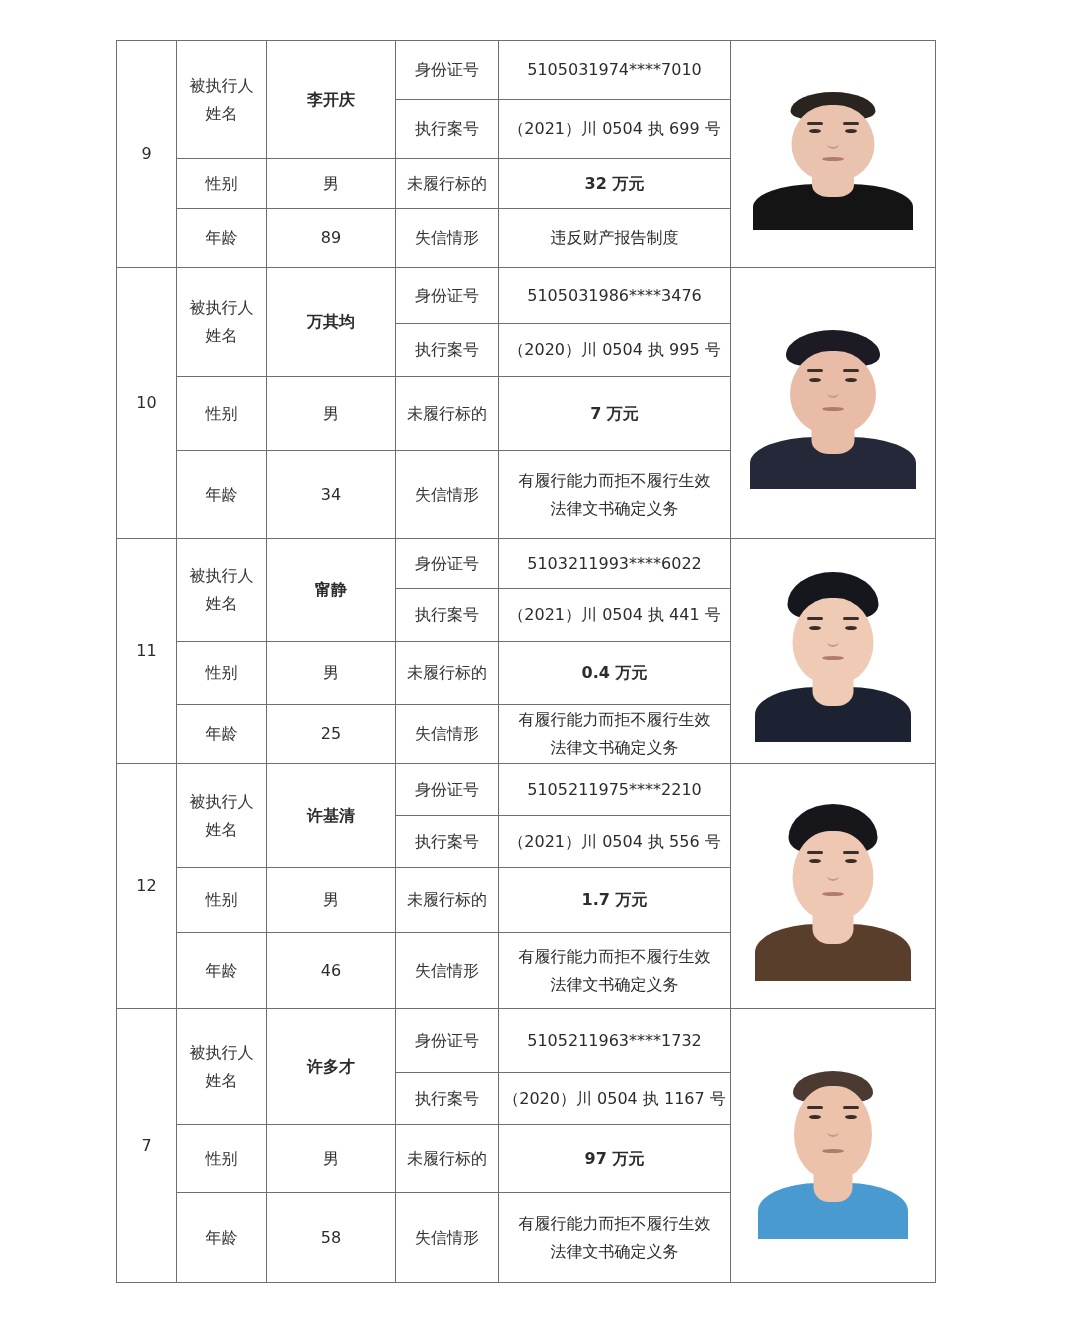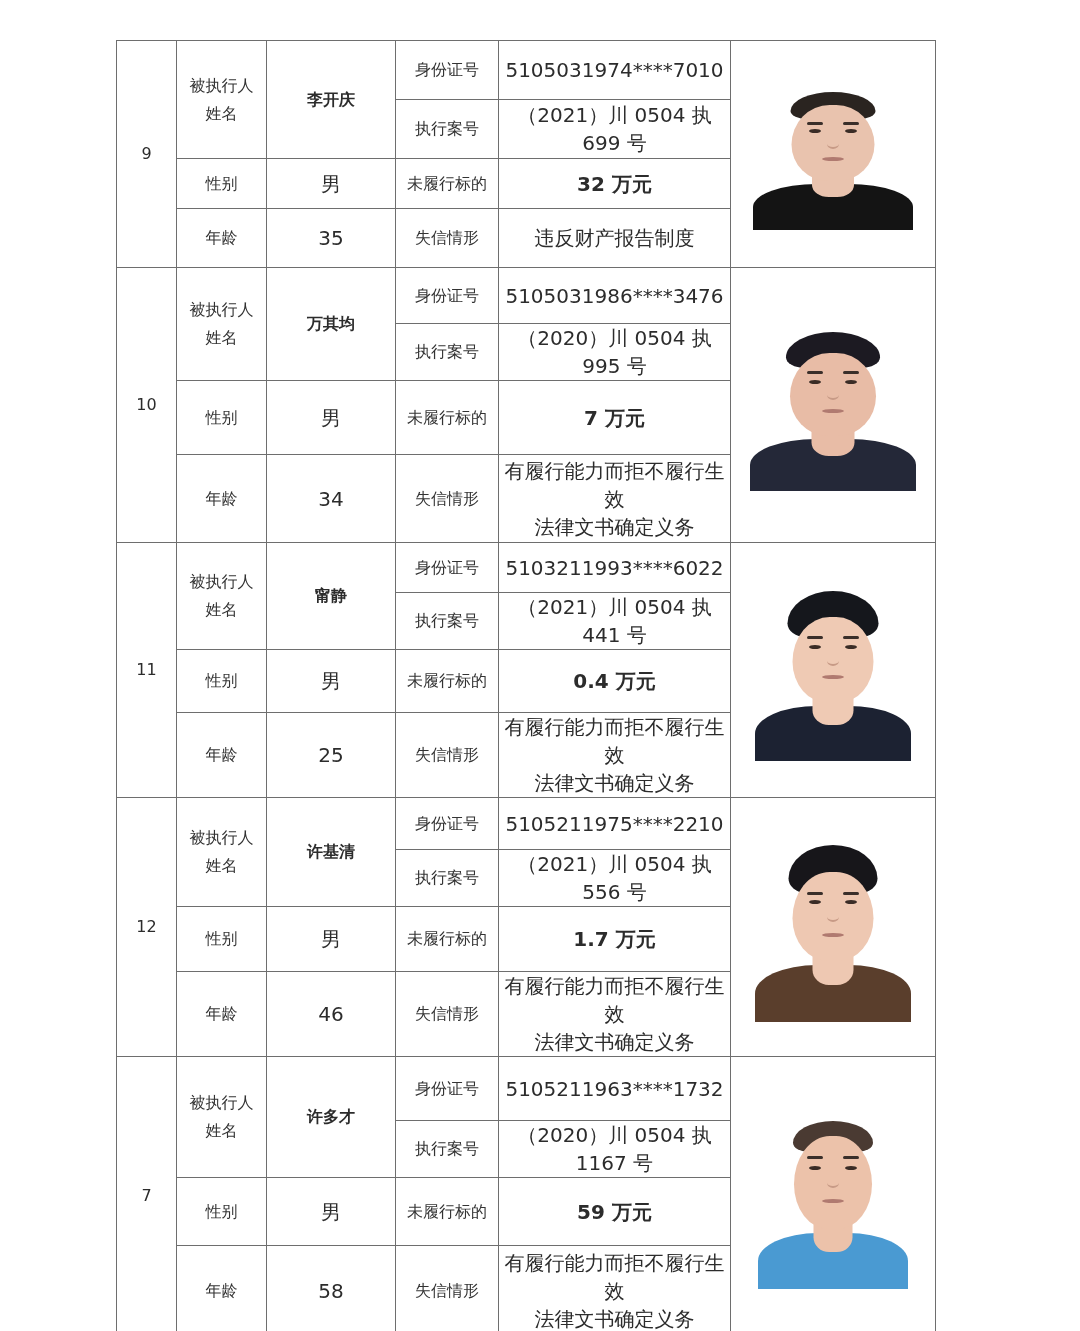--- a/index.html
+++ b/index.html
@@ -29,21 +29,21 @@
     vertical-align: middle;
     padding: 0;
     font-size: 16px;
     line-height: 28px;
     color: #2c2c2c;
   }
   .sheet td.idx { font-size: 16px; }
   .sheet td.label { font-size: 16px; color: #333; }
   .sheet td.name { font-weight: bold; font-size: 16px; }
   .sheet td.amount { font-weight: bold; text-align: center; }
-  .sheet td.value { font-size: 20px; }
+  .sheet td.value { font-size: 16px; }
   .sheet td.multiline { line-height: 28px; }
   .sheet td.photo-cell { background: #ffffff; }
 
   .photo {
     position: relative;
     margin: 0 auto;
     overflow: hidden;
     background: #ffffff;
   }
   .photo .bg {
@@ -142,21 +142,21 @@
     <td class="value"><span>（2021）川 0504 执 699 号</span></td>
   </tr>
   <tr style="height: 50px;">
     <td class="label">性别</td>
     <td class="value"><span>男</span></td>
     <td class="label">未履行标的</td>
     <td class="value amount"><span>32 万元</span></td>
   </tr>
   <tr style="height: 59px;">
     <td class="label">年龄</td>
-    <td class="value"><span>35</span></td>
+    <td class="value"><span>89</span></td>
     <td class="label">失信情形</td>
     <td class="value multiline">
       <div>违反财产报告制度</div>
       <div></div>
     </td>
   </tr>
 
   <tr style="height: 56px;">
     <td class="idx" rowspan="4"><span>10</span></td>
     <td class="label multiline" rowspan="2">
@@ -318,21 +318,21 @@
     </td>
   </tr>
   <tr style="height: 52px;">
     <td class="label">执行案号</td>
     <td class="value"><span>（2020）川 0504 执 1167 号</span></td>
   </tr>
   <tr style="height: 68px;">
     <td class="label">性别</td>
     <td class="value"><span>男</span></td>
     <td class="label">未履行标的</td>
-    <td class="value amount"><span>59 万元</span></td>
+    <td class="value amount"><span>97 万元</span></td>
   </tr>
   <tr style="height: 90px;">
     <td class="label">年龄</td>
     <td class="value"><span>58</span></td>
     <td class="label">失信情形</td>
     <td class="value multiline">
       <div>有履行能力而拒不履行生效</div>
       <div>法律文书确定义务</div>
     </td>
   </tr>

